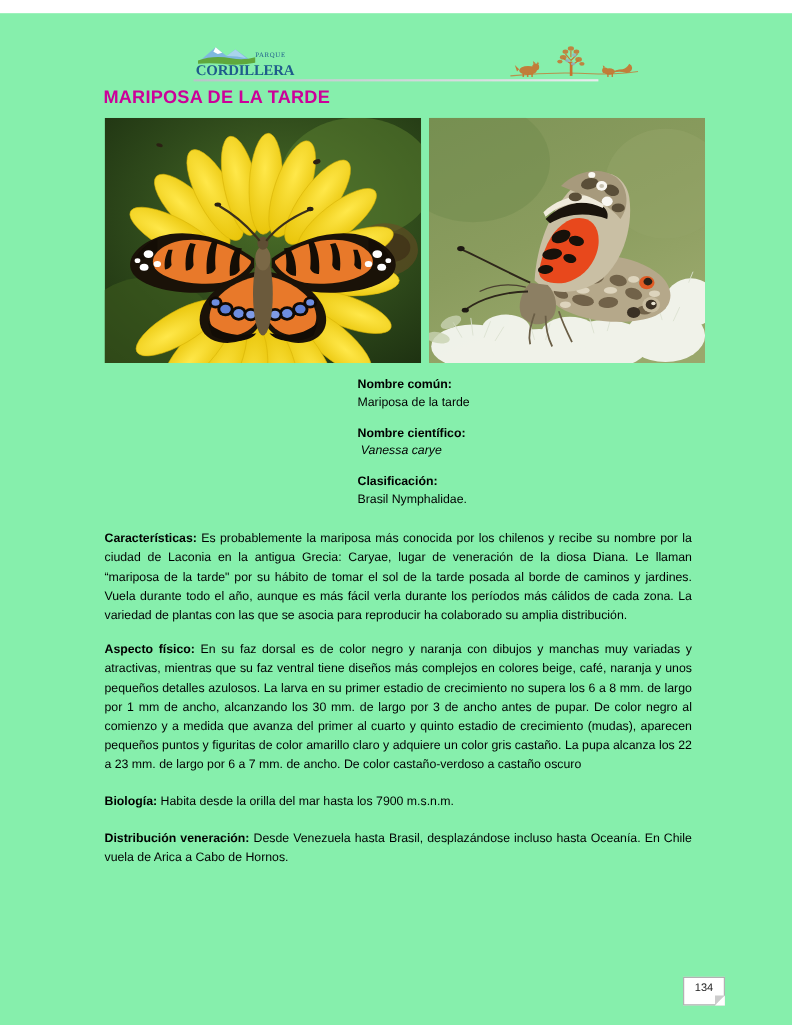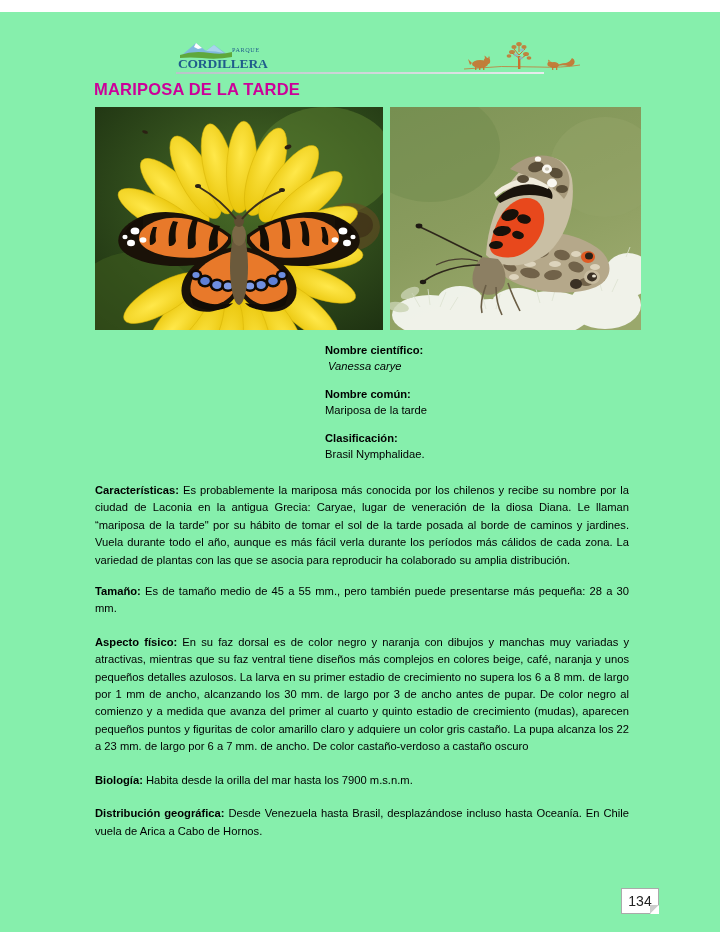--- a/index.html
+++ b/index.html
@@ -142,21 +142,21 @@
     height: 26px;
     background: #ffffff;
     border: 1px solid #aaaaaa;
     box-sizing: border-box;
   }
   .page-badge-num {
     position: absolute;
     left: 0; top: 5px;
     width: 38px;
     text-align: center;
-    font-size: 14px;
+    font-size: 10px;
     color: #222222;
   }
   .page-badge-fold {
     position: absolute;
     right: 0; bottom: 0;
     width: 0; height: 0;
     border-left: 9px solid transparent;
     border-bottom: 9px solid #ffffff;
     border-right: 0;
   }
@@ -498,44 +498,43 @@
           <ellipse cx="29" cy="119" rx="3.4" ry="2.4" fill="#1E1912"></ellipse>
           <ellipse cx="33" cy="175" rx="3.2" ry="2.2" fill="#1E1912"></ellipse>
           <path d="M88 154 C72 150 58 152 46 158" stroke="#4A4030" stroke-width="1.2" fill="none"></path>
         </g>
       </svg>
     </div>
   </div>
 
   <div class="info-block">
     <div class="info-item">
+      <span class="info-label">Nombre común:</span>
+      <span class="info-value noindent">Mariposa de la tarde</span>
+    </div>
+    <div class="info-item">
       <span class="info-label">Nombre científico:</span>
       <span class="info-value italic">Vanessa carye</span>
-    </div>
-    <div class="info-item">
-      <span class="info-label">Nombre común:</span>
-      <span class="info-value noindent">Mariposa de la tarde</span>
     </div>
     <div class="info-item">
       <span class="info-label">Clasificación:</span>
       <span class="info-value noindent">Brasil Nymphalidae.</span>
     </div>
   </div>
 
   <div class="body-text">
 
     <p class="para"><b>Características:</b><span> Es probablemente la mariposa más conocida por los chilenos y recibe su nombre por la ciudad de Laconia en la antigua Grecia: Caryae, lugar de veneración de la diosa Diana. Le llaman “mariposa de la tarde" por su hábito de tomar el sol de la tarde posada al borde de caminos y jardines.  Vuela durante todo el año, aunque es más fácil verla durante los períodos más cálidos de cada zona. La variedad de plantas con las que se asocia para reproducir ha colaborado su amplia distribución.</span></p>
 
-    <p class="para tight"><b>Tamaño:</b><span> Es de tamaño medio de 45 a 55 mm., pero también puede presentarse más pequeña: 28 a 30 mm.</span></p>
 
     <p class="para tight"><b>Aspecto físico:</b><span> En su faz dorsal es de color negro y naranja con dibujos y manchas muy variadas y atractivas, mientras que su faz ventral tiene diseños más complejos en colores beige, café, naranja y unos pequeños detalles azulosos. La larva en su  primer estadio de crecimiento no supera los 6 a 8 mm. de largo por 1 mm de ancho, alcanzando los 30 mm. de largo por 3 de ancho antes de pupar. De color negro al comienzo y a medida que avanza del primer al cuarto y quinto estadio de crecimiento (mudas), aparecen pequeños puntos y figuritas de color amarillo claro y adquiere un color gris castaño.  La pupa alcanza los 22 a 23 mm. de largo por 6 a 7 mm. de ancho. De color castaño-verdoso a castaño oscuro</span></p>
 
     <p class="para tight"><b>Biología:</b><span> Habita desde la orilla del mar hasta los 7900 m.s.n.m.</span></p>
 
-    <p class="para"><b>Distribución geográfica:</b><span> Desde Venezuela hasta Brasil, desplazándose incluso hasta Oceanía. En Chile vuela de Arica a Cabo de Hornos.</span></p>
+    <p class="para"><b>Distribución veneración:</b><span> Desde Venezuela hasta Brasil, desplazándose incluso hasta Oceanía. En Chile vuela de Arica a Cabo de Hornos.</span></p>
   </div>
 
   <div class="page-badge">
     <div class="page-badge-box"></div>
     <div class="page-badge-num">134</div>
     <div class="page-badge-fold2"></div>
     <div class="page-badge-fold"></div>
   </div>
 
 </div>

